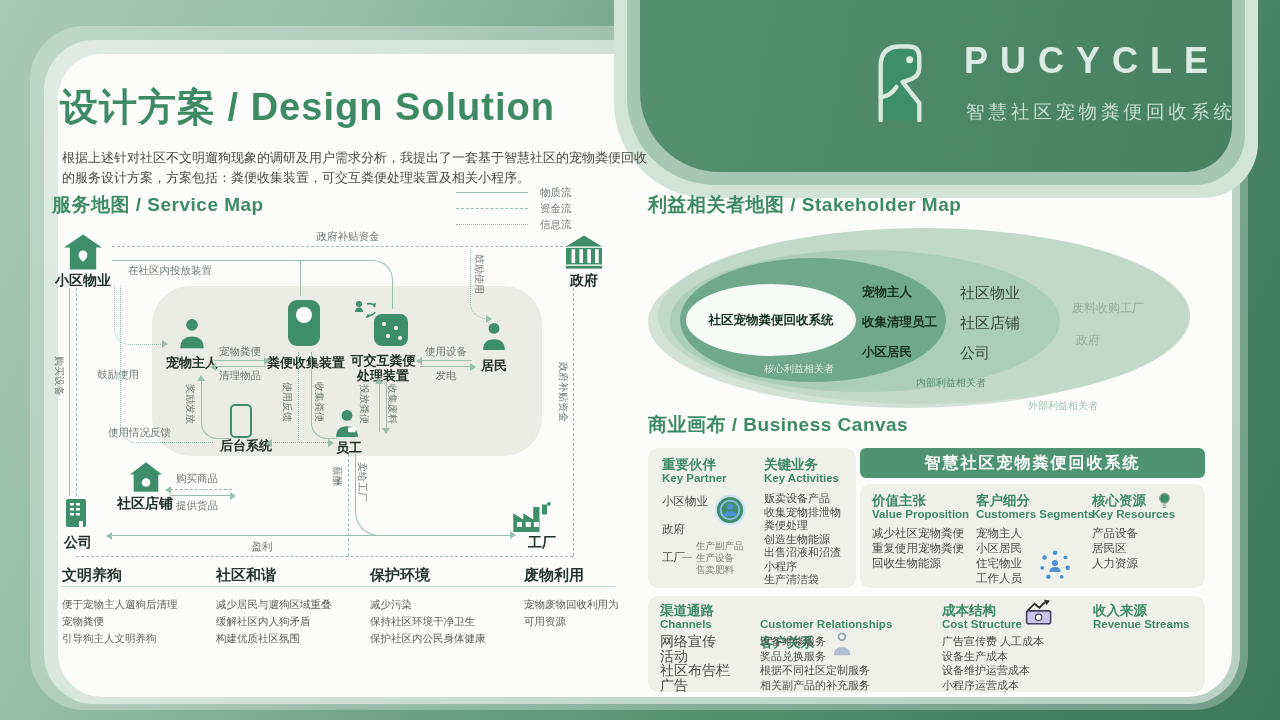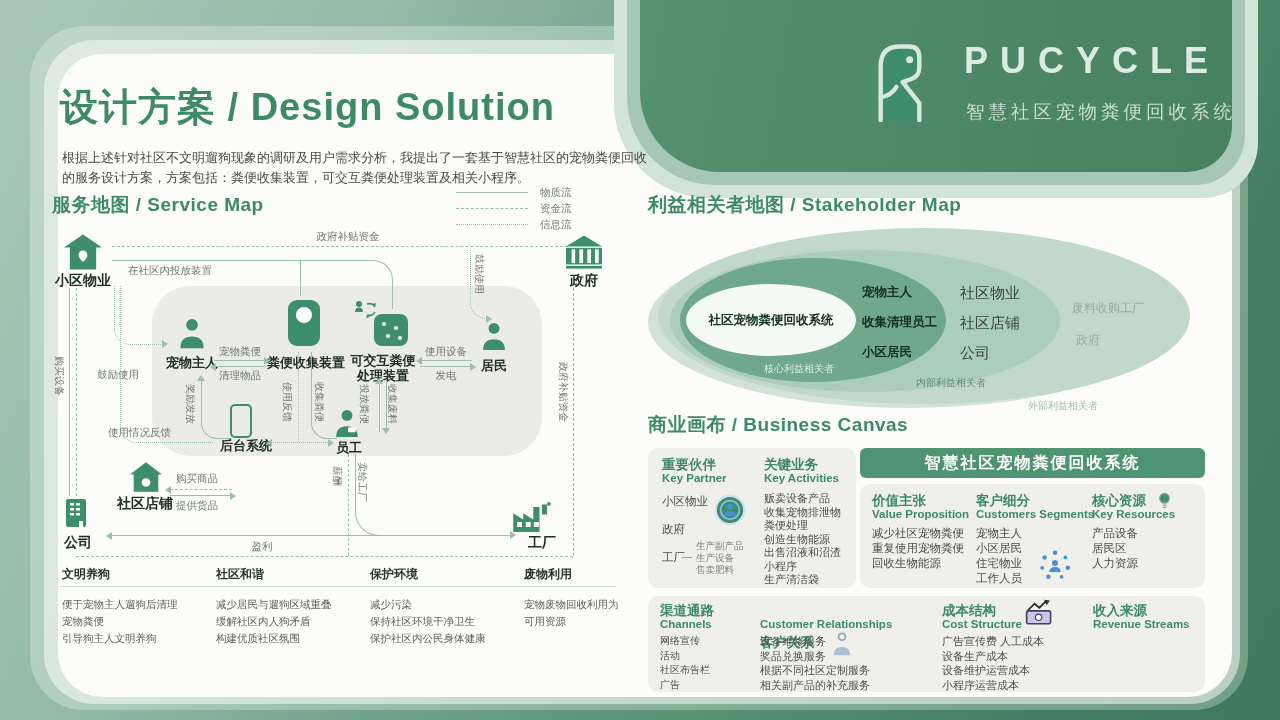--- a/index.html
+++ b/index.html
@@ -35,21 +35,21 @@
   .ar-u{border-bottom:6px solid #9cbfac;border-top:0;}
   .ar-d{border-top:6px solid #9cbfac;border-bottom:0;}
   .blob{position:absolute;left:152px;top:286px;width:390px;height:170px;border-radius:38px;background:#ebece6;}
   .ic{position:absolute;} .ic svg{display:block;width:100%;height:100%;fill:#3f8e6a;}
   .devA{position:absolute;left:288px;top:300px;width:32px;height:46px;border-radius:9px;background:#3f8e6a;}
   .devA .hole{position:absolute;left:8px;top:7px;width:16px;height:16px;border-radius:50%;background:#fff;}
   .devB{position:absolute;left:374px;top:314px;width:34px;height:32px;border-radius:8px;background:#3f8e6a;}
   .devB i{position:absolute;width:4px;height:4px;border-radius:50%;background:#fff;}
   .phone{position:absolute;left:230px;top:404px;width:18px;height:30px;border:2.5px solid #3f8e6a;border-radius:5px;}
   
-  .bh{position:absolute;font-size:12px;font-weight:bold;color:#24352c;}
+  .bh{position:absolute;font-size:15px;font-weight:bold;color:#24352c;}
   .bitems{position:absolute;font-size:10.5px;line-height:17px;color:#5a5f58;}
   .divider{position:absolute;left:60px;top:586px;width:556px;border-top:1.5px solid #c5dccd;}
   
   .ell{position:absolute;border-radius:50%;}
   .sk-core-item{position:absolute;font-size:12.5px;font-weight:bold;color:#12301f;}
   .sk-mid-item{position:absolute;font-size:15px;color:#37473d;}
   .sk-ext-item{position:absolute;font-size:12px;color:#93ada0;}
   .sk-ring-lbl{position:absolute;font-size:10px;}
   
   .cvcard{position:absolute;background:#f0f0eb;border-radius:10px;}
@@ -401,21 +401,21 @@
   </div>
   <div class="citems" style="left:1092px;top:526px;">
     <div>产品设备</div>
     <div>居民区</div>
     <div>人力资源</div>
   </div>
 
   <div class="cvcard" style="left:648px;top:596px;width:557px;height:96px;"></div>
   <div class="czh" style="left:660px;top:602px;">渠道通路</div>
   <div class="cen" style="left:660px;top:618px;">Channels</div>
-  <div class="citems" style="left:660px;top:634px;font-size:10px;line-height:14.5px;">
+  <div class="citems" style="left:660px;top:634px;font-size:14px;line-height:14.5px;">
     <div>网络宣传</div>
     <div>活动</div>
     <div>社区布告栏</div>
     <div>广告</div>
   </div>
   <div class="czh" style="left:760px;top:610px;margin-top:24px;">客户关系</div>
   <div class="cen" style="left:760px;top:618px;">Customer Relationships</div>
   <div class="citems" style="left:760px;top:634px;font-size:11px;line-height:14.5px;">
     <div>设备维修服务</div>
     <div>奖品兑换服务</div>

